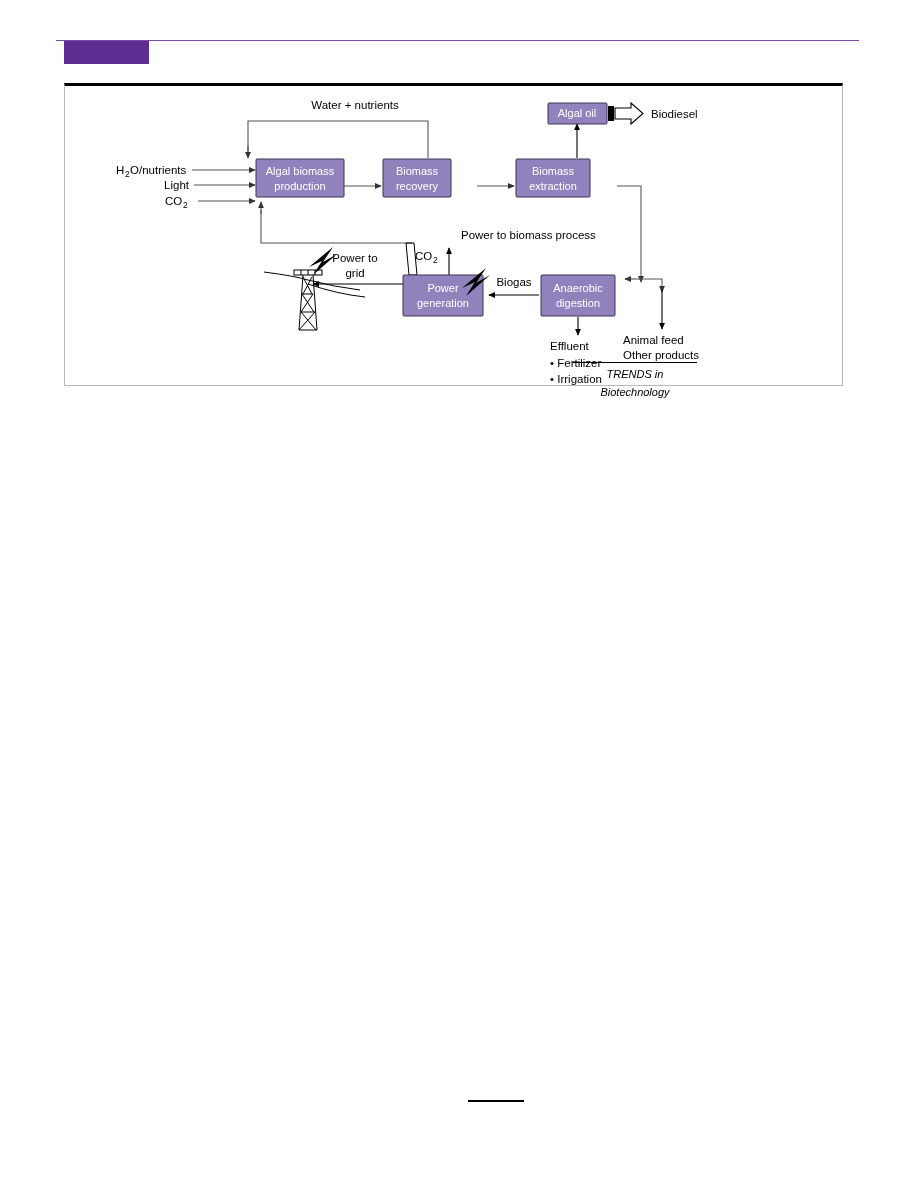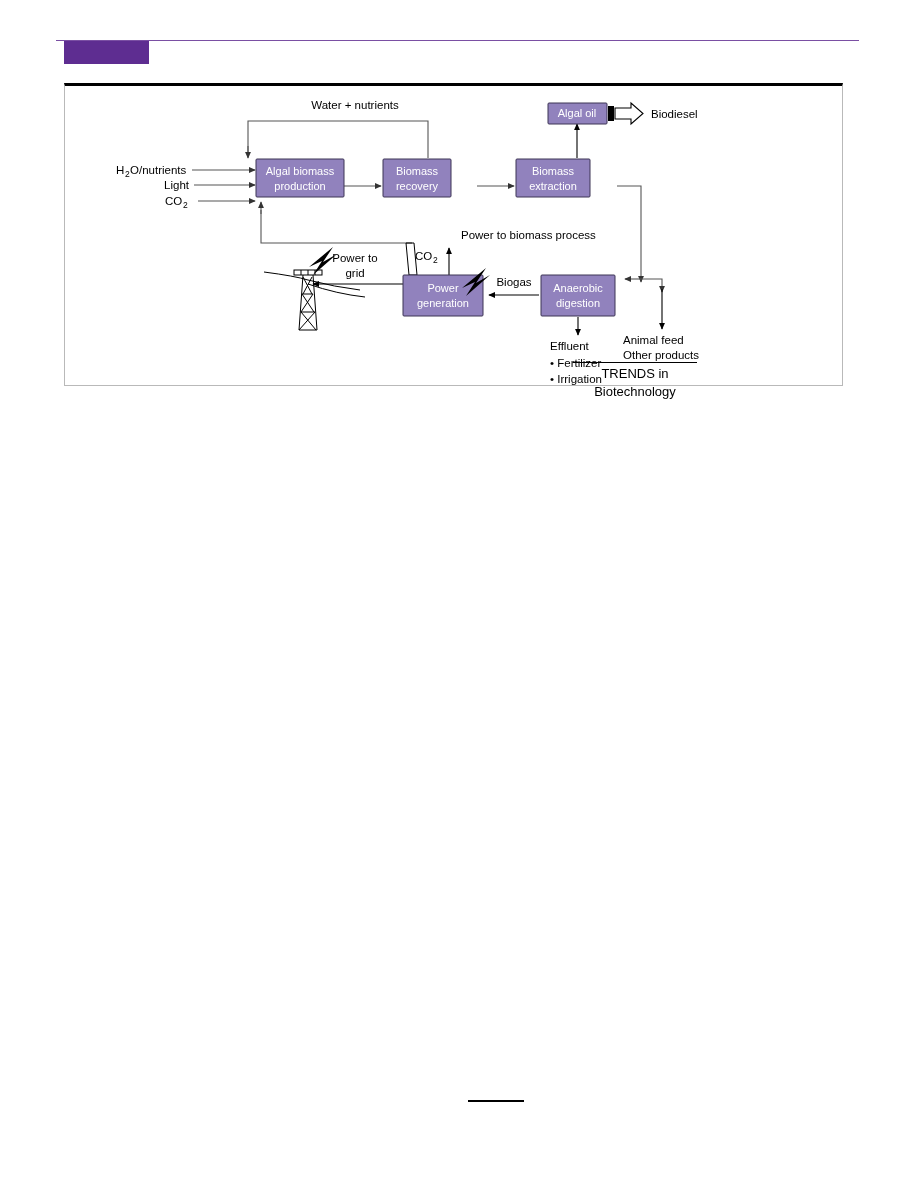--- a/index.html
+++ b/index.html
@@ -296,18 +296,18 @@
     <text class="dlabel" x="558" y="273" text-anchor="start">Other products</text>
 
     <text class="dlabel" x="485" y="264" text-anchor="start">Effluent</text>
     <text class="dlabel" x="485" y="281" text-anchor="start">• Fertilizer</text>
     <text class="dlabel" x="485" y="297" text-anchor="start">• Irrigation</text>
 
   </svg>
 
   <div style="position:absolute; left:508px; top:276px; width:124px;
               border-top:1px solid #000000; padding-top:1px; text-align:center;">
-    <span style="font-family:'Liberation Sans',sans-serif; font-size:13px;">TRENDS in Biotechnology</span>
+    <span style="font-family:'Liberation Sans',sans-serif; font-style:italic; font-size:11px;">TRENDS in Biotechnology</span>
   </div>
 
 </div>
 
 <div id="page-bottom-rule"></div>
 
 </body></html>

